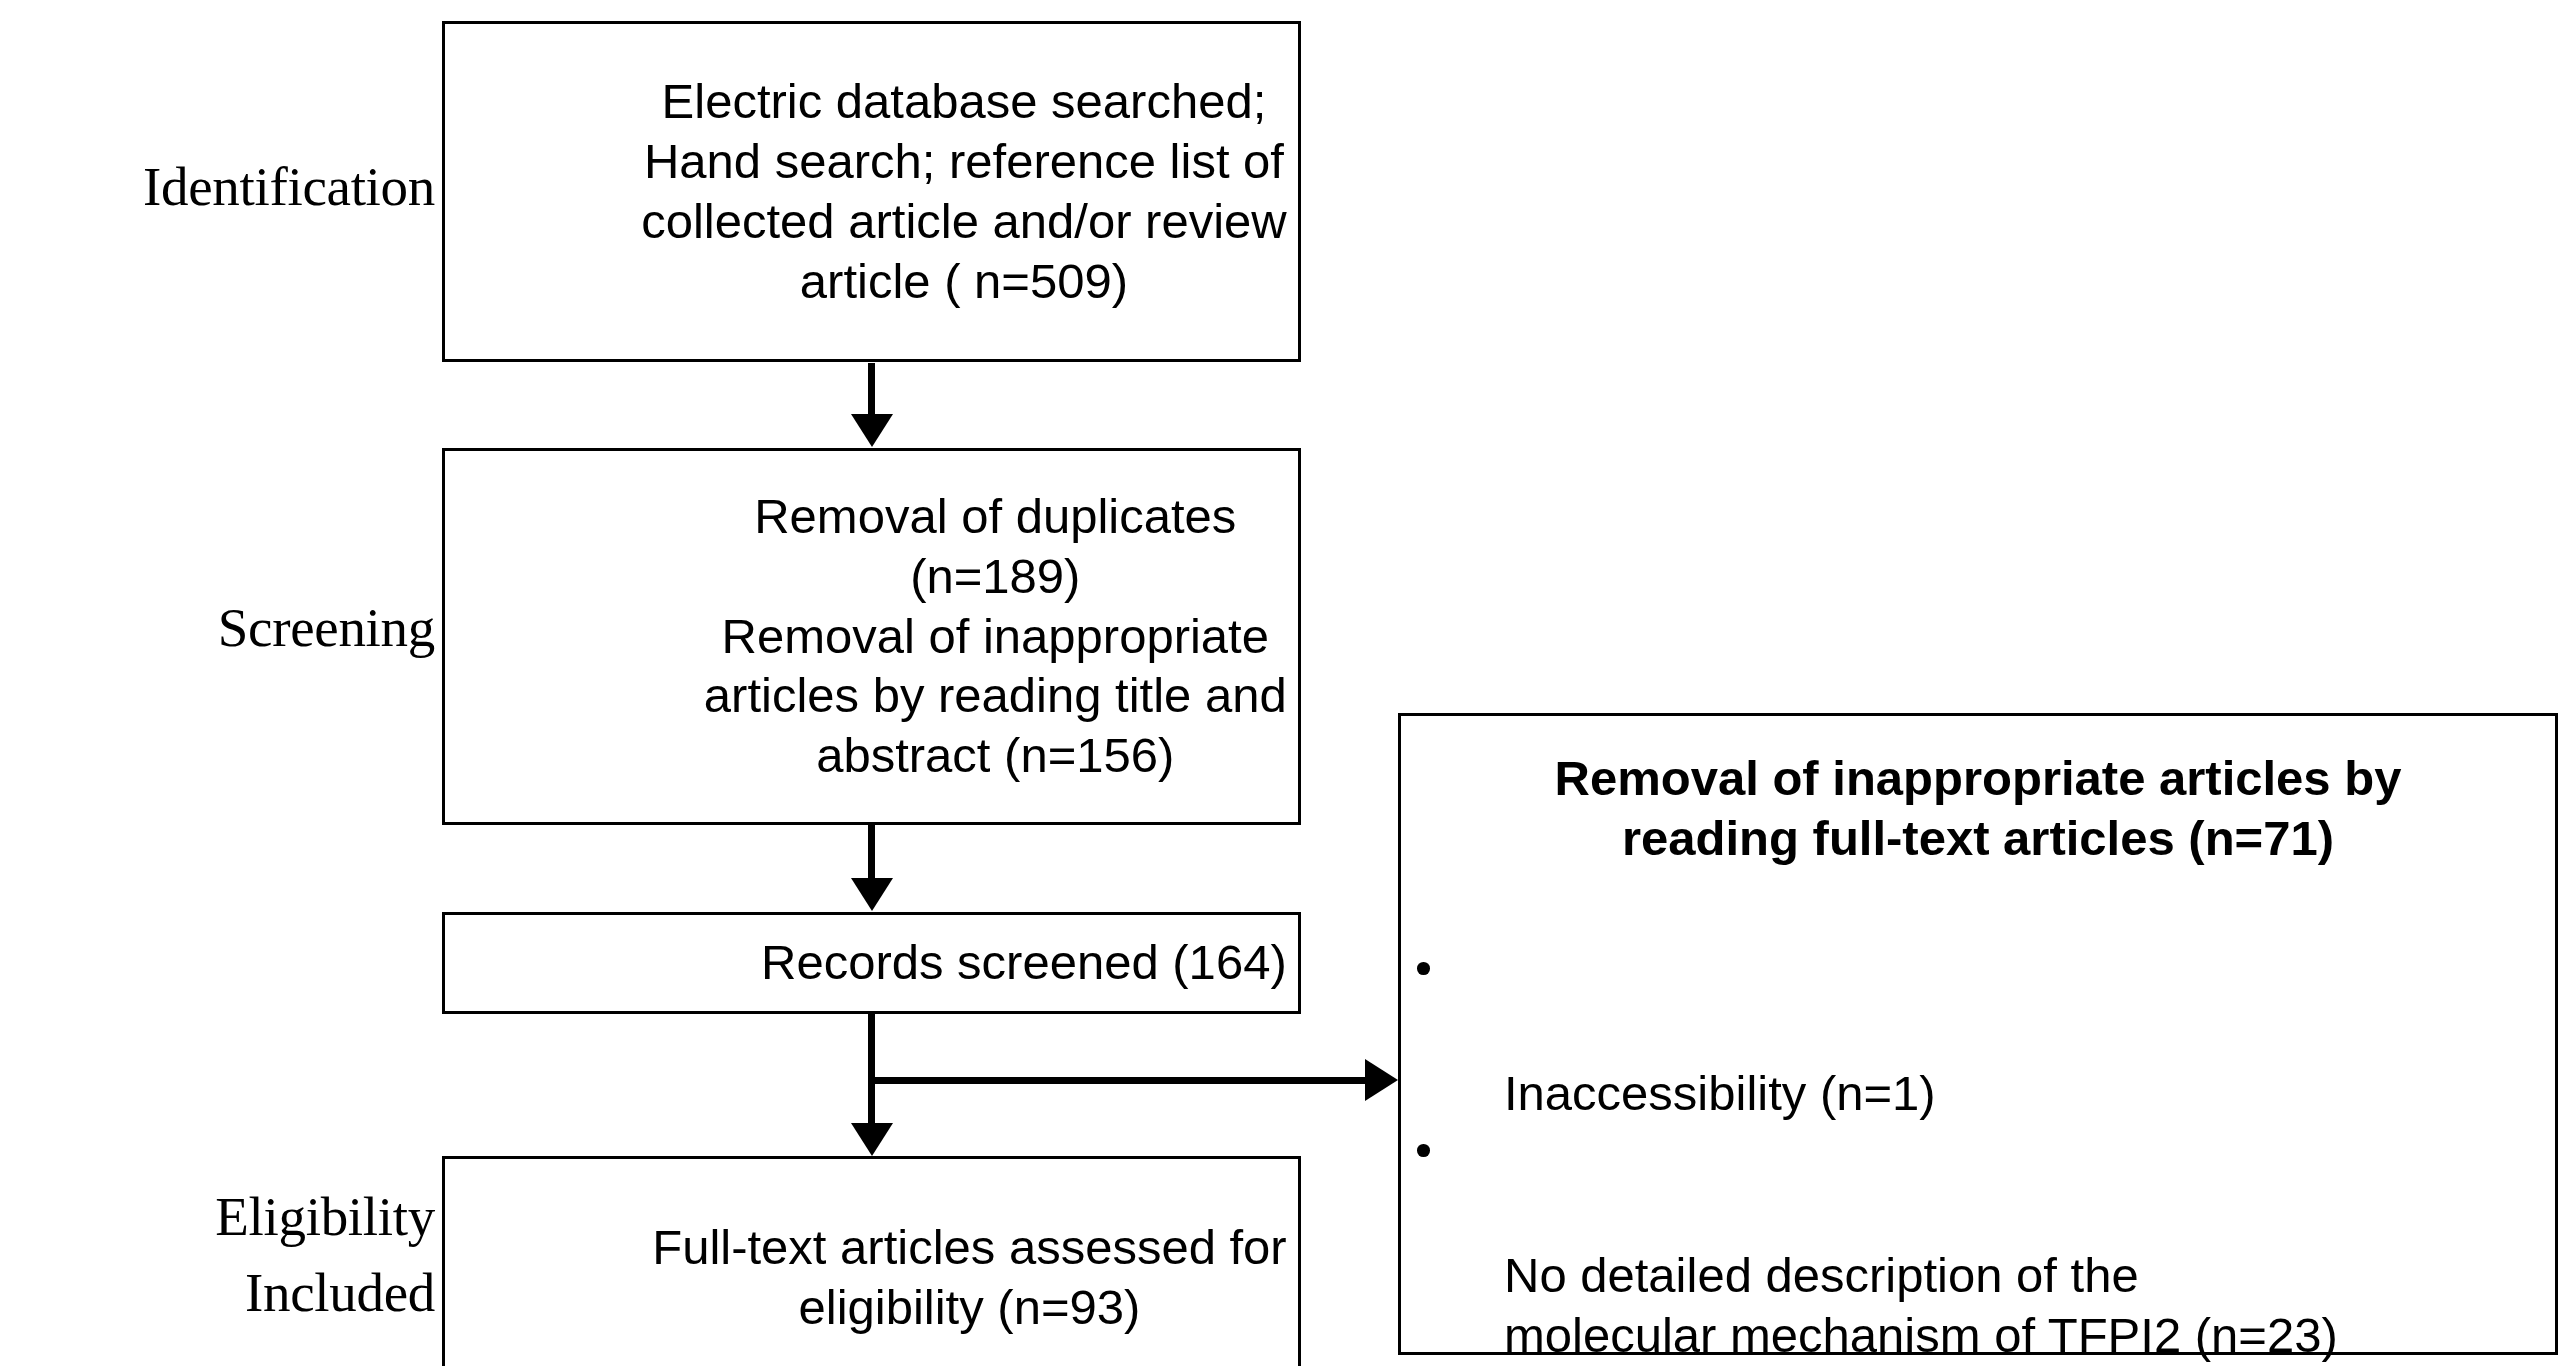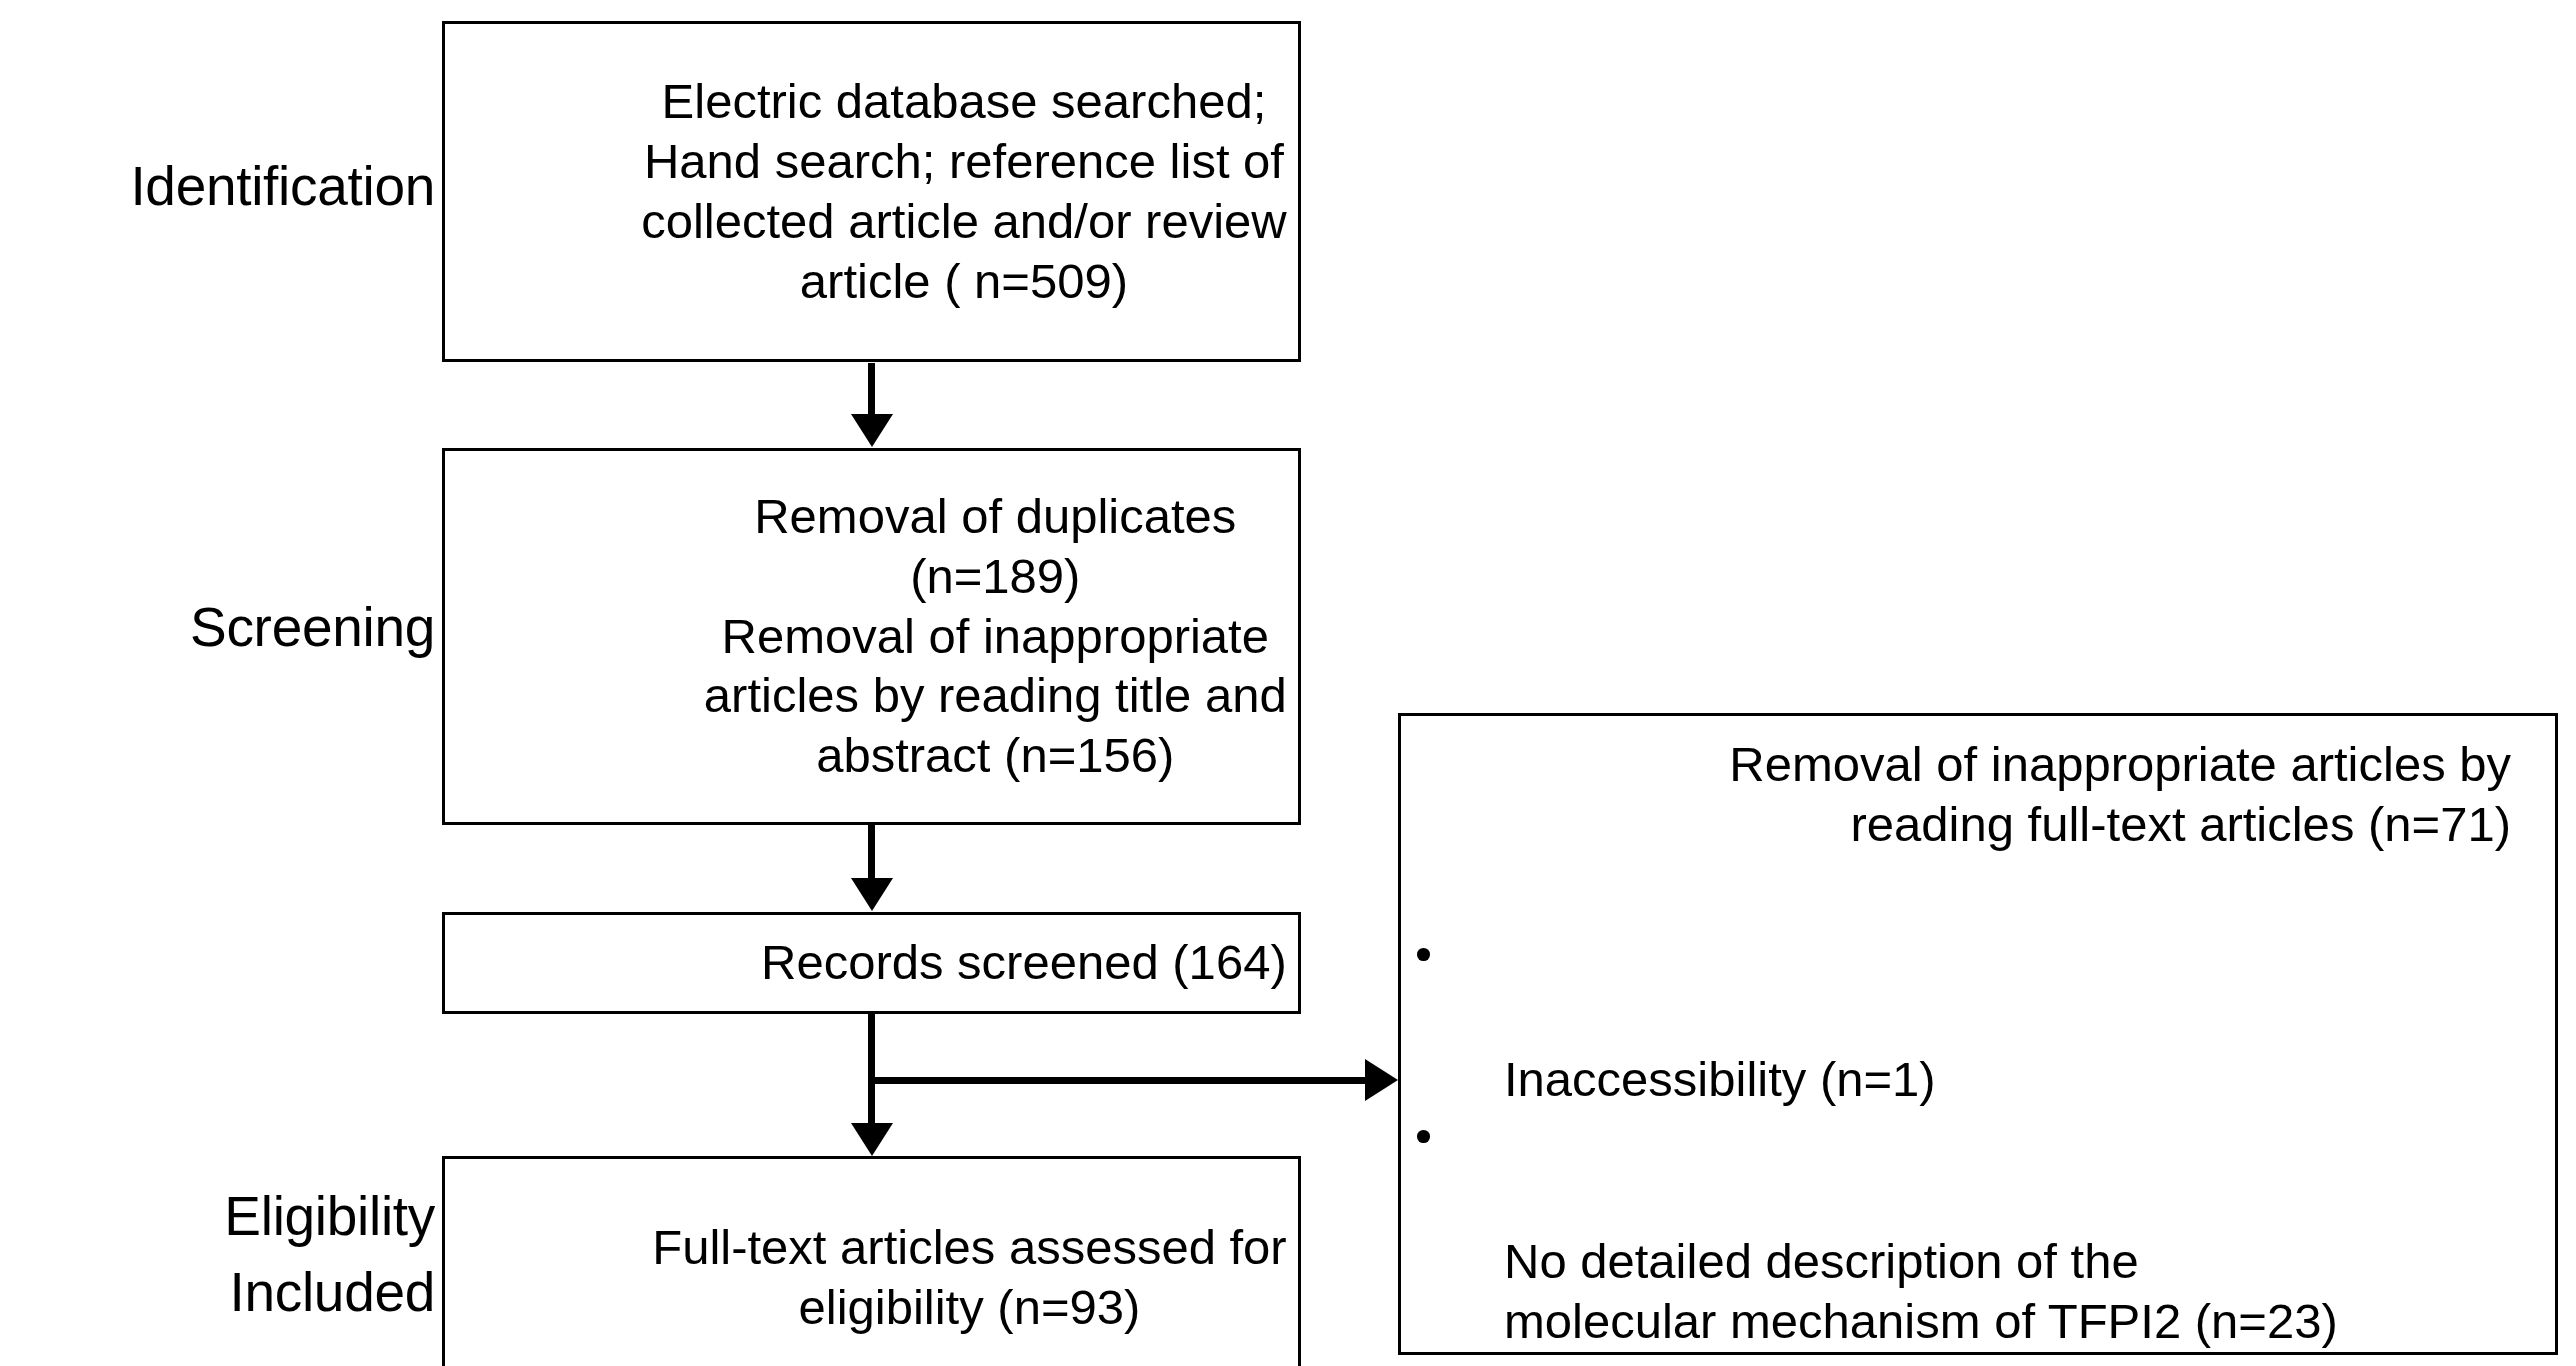--- a/index.html
+++ b/index.html
@@ -21,20 +21,21 @@
   
   .stage-label {
     position: absolute;
     text-align: right;
     font-size: 55px;
     line-height: 1.0;
     font-weight: 400;
     letter-spacing: -0.3px;
     white-space: nowrap;
     color: #000000;
+    font-family: Liberation Serif, serif;
   }
 
   
   .flow-box {
     position: absolute;
     box-sizing: border-box;
     border: 3.8px solid #000000;
     background: #ffffff;
     display: flex;
     align-items: center;
@@ -51,27 +52,27 @@
   }
 
   
   .excl-box {
     position: absolute;
     box-sizing: border-box;
     border: 3.8px solid #000000;
     background: #ffffff;
   }
   .excl-title {
-    text-align: right;
+    text-align: center;
     font-size: 49px;
     line-height: 1.22;
-    font-weight: 400;
+    font-weight: 700;
     color: #000000;
     white-space: pre-line;
-    padding: 19px 44px 0 44px;
+    padding: 33px 44px 0 44px;
   }
   .excl-list {
     margin: 0;
     padding: 0;
     list-style: none;
   }
   .excl-item {
     position: relative;
     font-size: 49px;
     line-height: 1.22;

